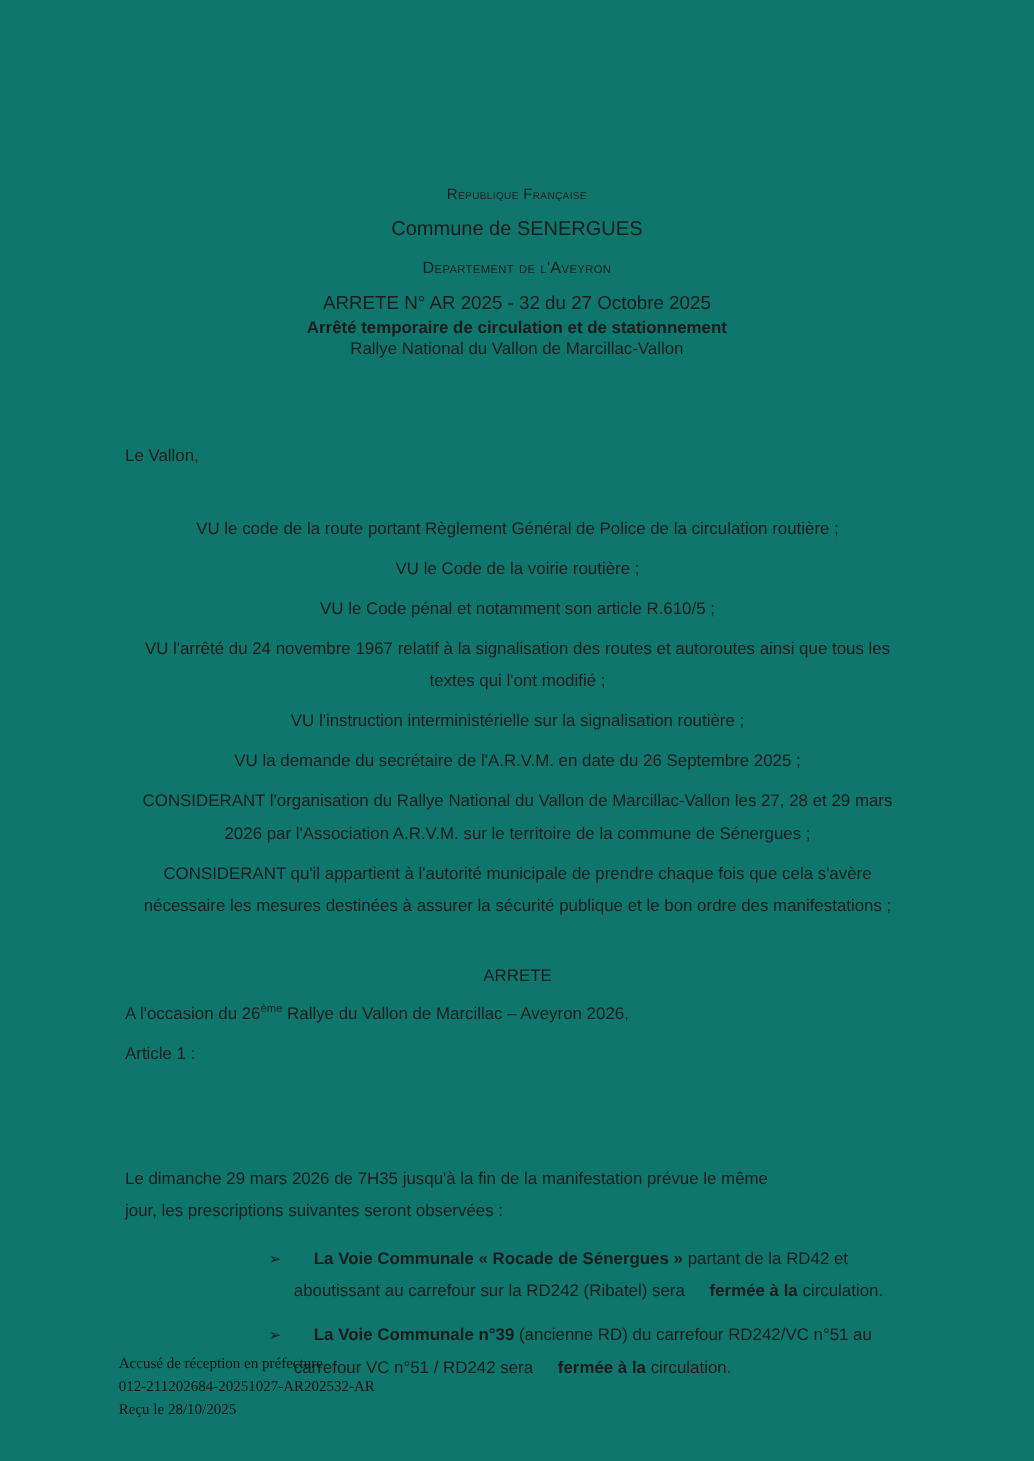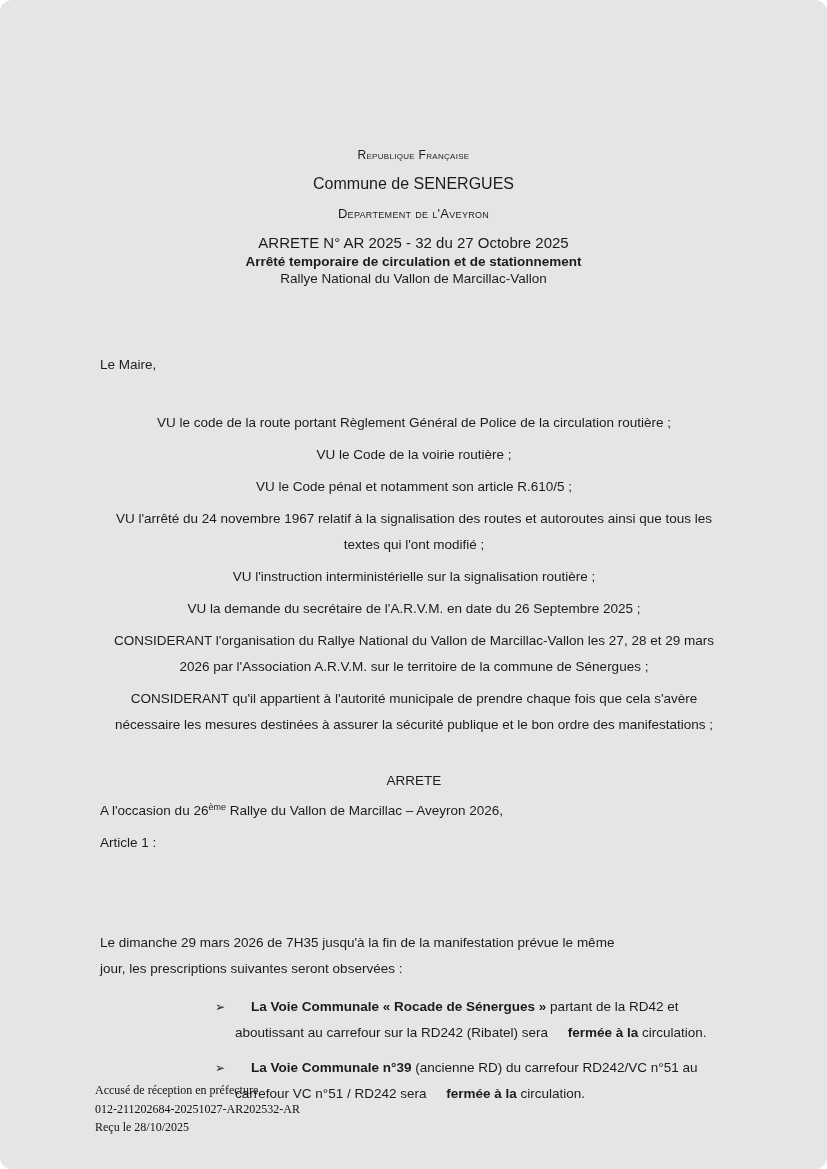--- a/index.html
+++ b/index.html
@@ -4,25 +4,24 @@
 <style>
   html, body {
     margin: 0;
     padding: 0;
     background: #ffffff;
   }
   .page {
     position: relative;
     width: 827px;
     height: 1169px;
-    background: #e5e5e5;
+    background: #0f766e;
     font-family: "Liberation Sans", "DejaVu Sans", sans-serif;
     color: #1c1c1c;
     overflow: hidden;
-    border-radius: 12px;
   }
 
   
   .doc-header {
     position: absolute;
     top: 148px;
     left: 0;
     right: 0;
     text-align: center;
   }
@@ -125,21 +124,21 @@
   <div class="doc-header">
     <p class="republic">Republique Française</p>
     <p class="commune">Commune de SENERGUES</p>
     <p class="department">Departement de l'Aveyron</p>
     <p class="decree-number">ARRETE N° AR  2025 - 32 du 27 Octobre 2025</p>
     <p class="decree-subtitle-bold">Arrêté temporaire de circulation et de stationnement</p>
     <p class="decree-subtitle">Rallye National du Vallon de Marcillac-Vallon</p>
   </div>
 
   <div class="doc-body">
-    <p class="salutation">Le Maire,</p>
+    <p class="salutation">Le Vallon,</p>
 
     <p class="recital">VU le code de la route portant Règlement Général de Police de la circulation routière ;</p>
     <p class="recital">VU le Code de la voirie routière ;</p>
     <p class="recital">VU le Code pénal et notamment son article R.610/5 ;</p>
     <p class="recital">VU l'arrêté du 24 novembre 1967 relatif à la signalisation des routes et autoroutes ainsi que tous les textes qui l'ont modifié ;</p>
     <p class="recital">VU l'instruction interministérielle sur la signalisation routière ;</p>
     <p class="recital">VU la demande du secrétaire de l'A.R.V.M. en date du 26 Septembre 2025 ;</p>
     <p class="recital">CONSIDERANT l'organisation du Rallye National du Vallon de Marcillac-Vallon les 27, 28 et 29 mars 2026 par l'Association A.R.V.M. sur le territoire de la commune de Sénergues ;</p>
     <p class="recital">CONSIDERANT qu'il appartient à l'autorité municipale de prendre chaque fois que cela s'avère nécessaire les mesures destinées à assurer la sécurité publique et le bon ordre des manifestations ;</p>
 

